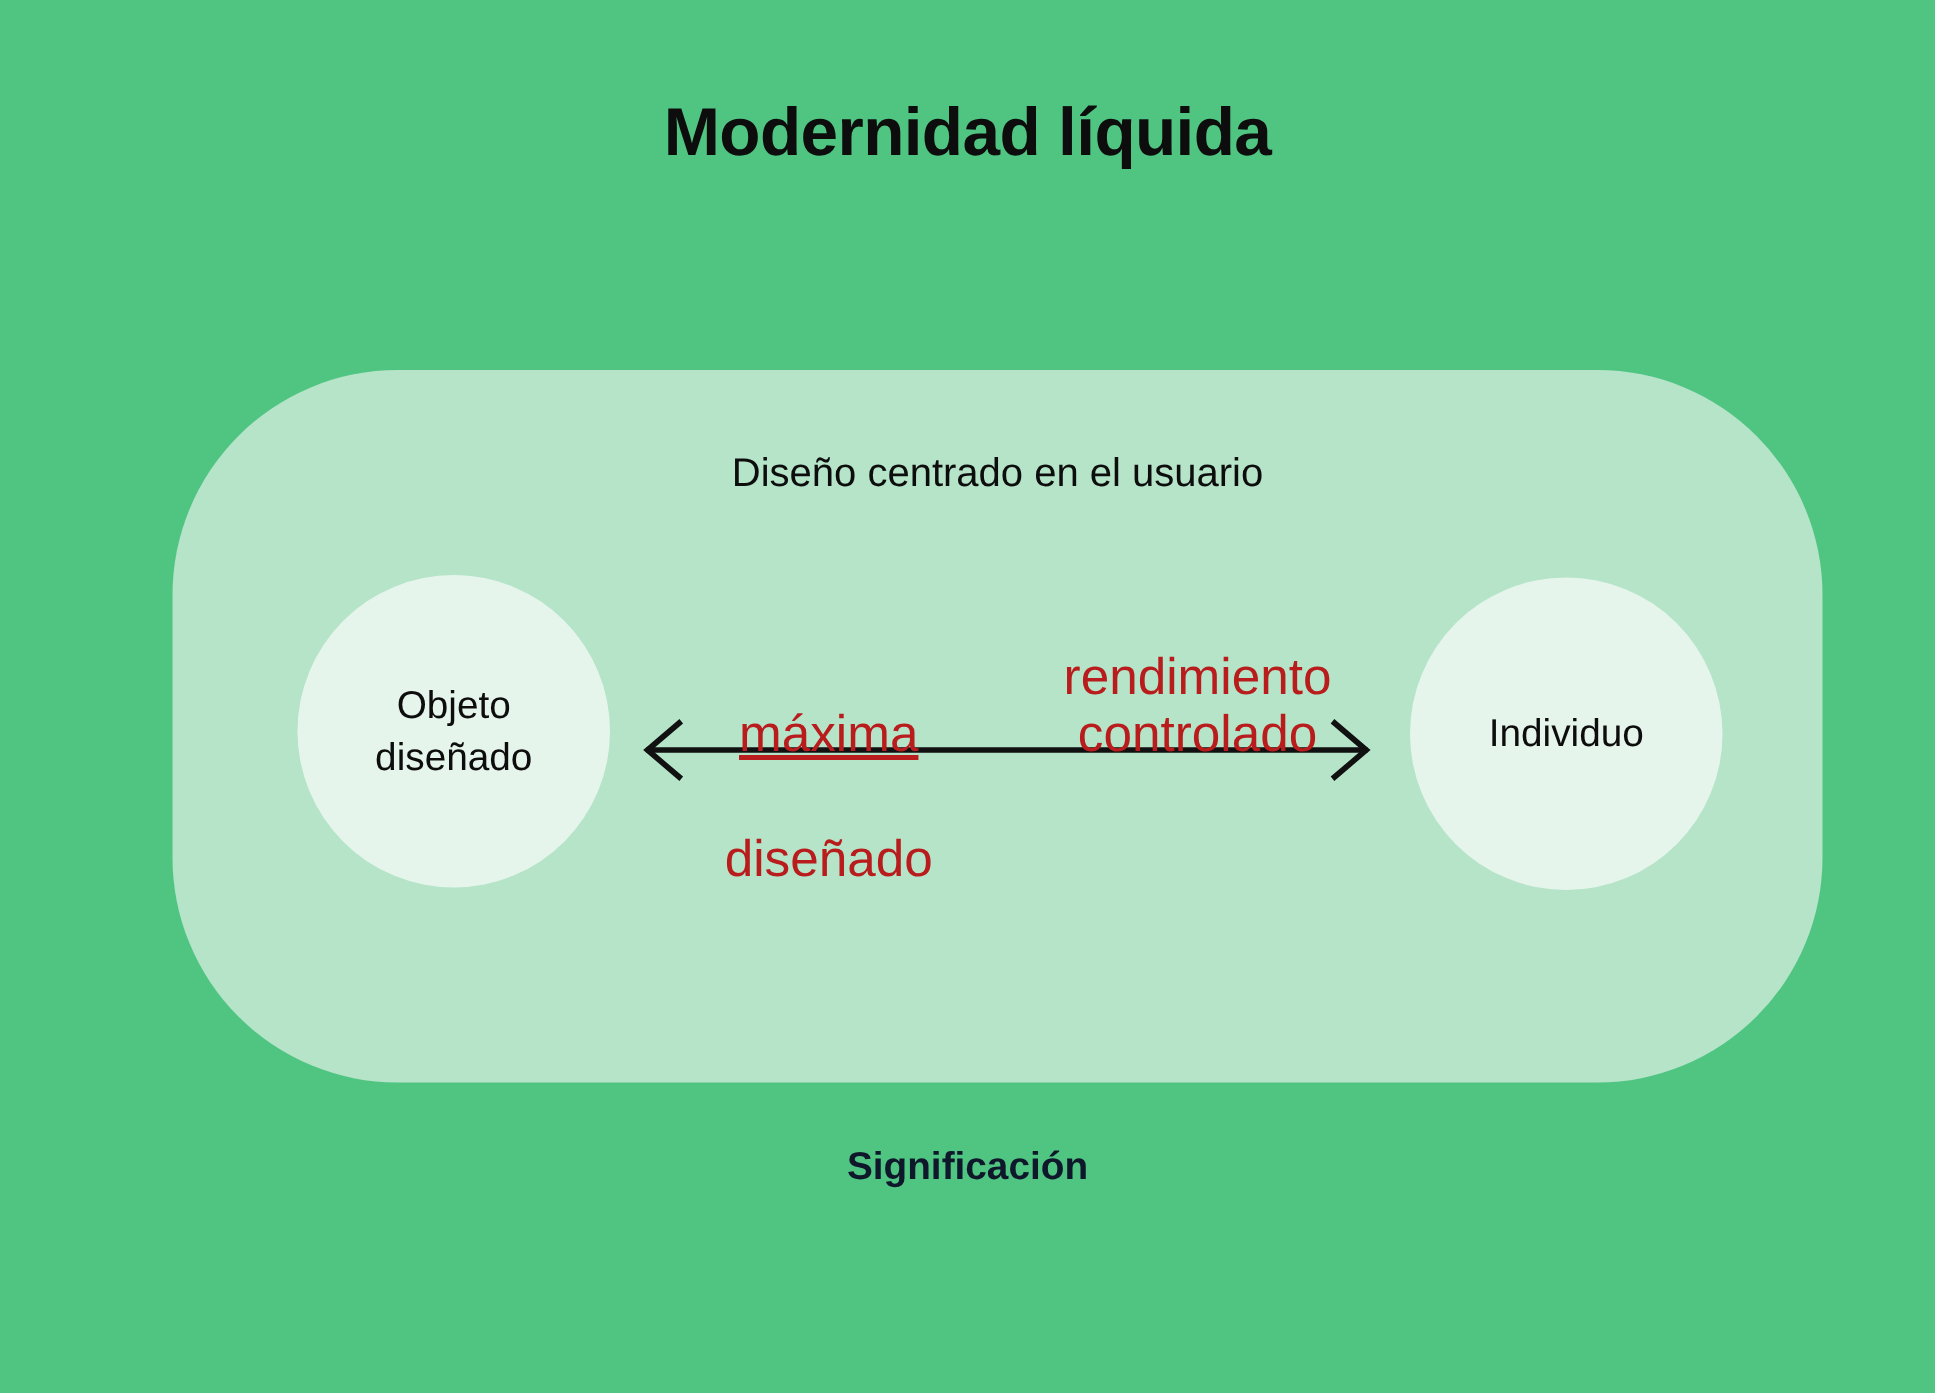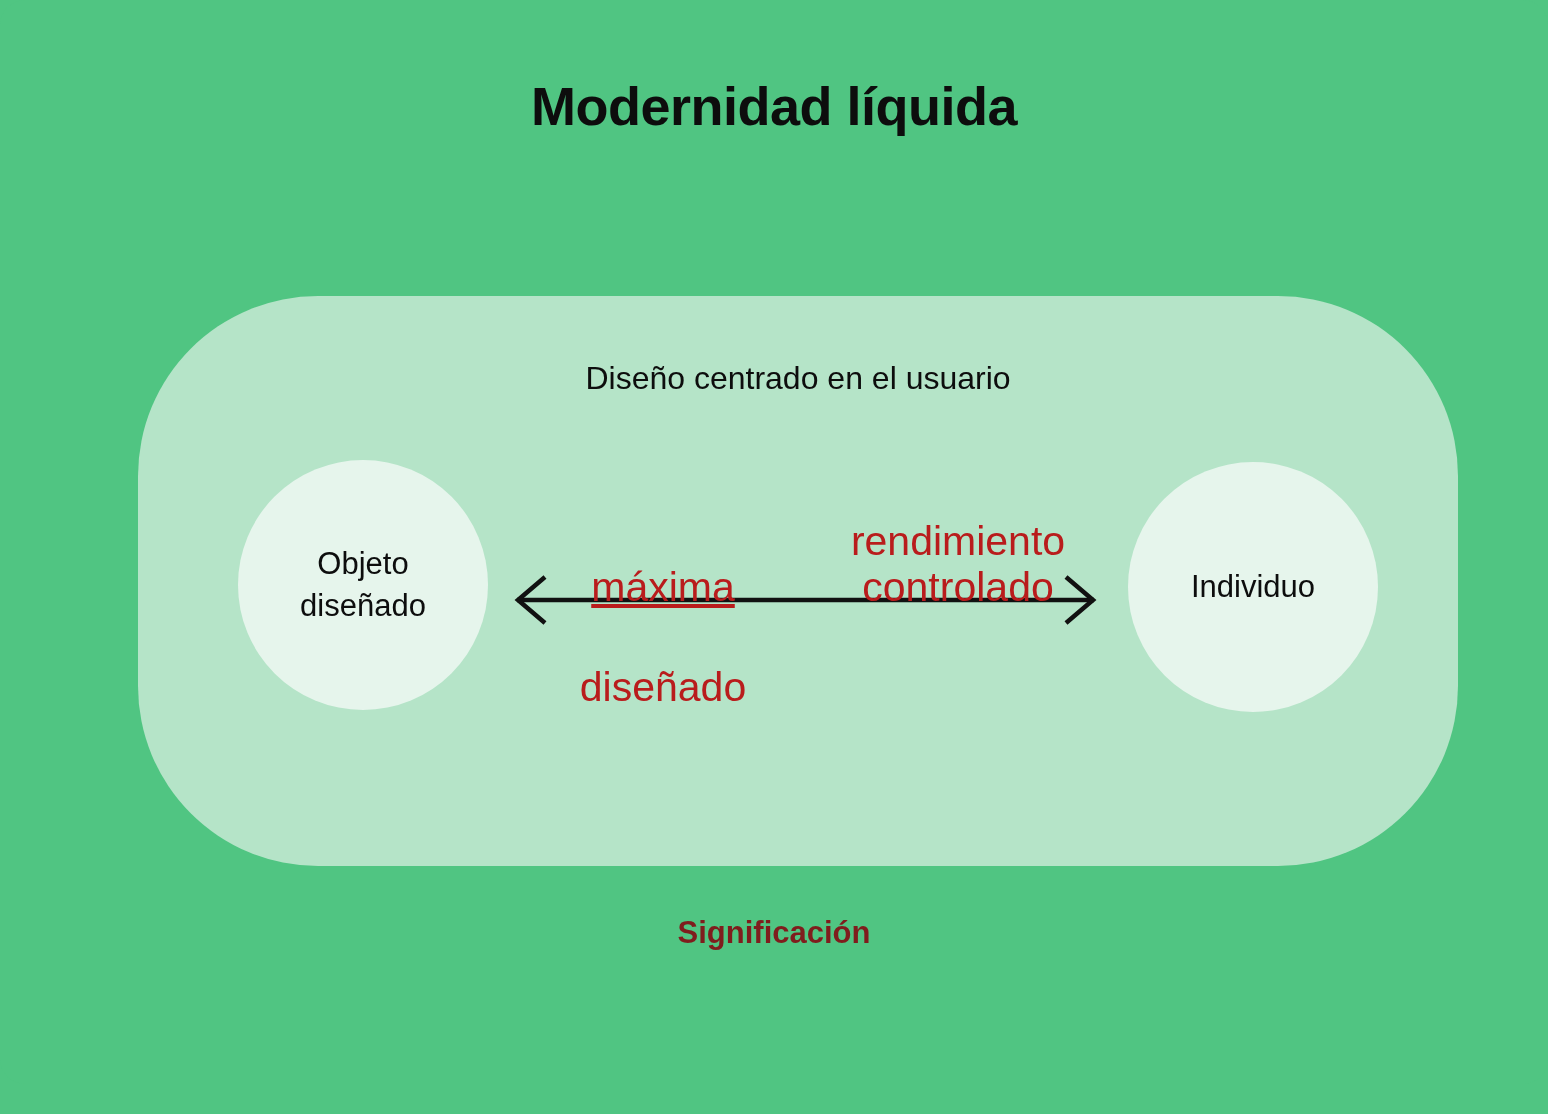--- a/index.html
+++ b/index.html
@@ -111,21 +111,21 @@
 
   
   .footer-label {
     position: absolute;
     left: 0;
     top: 913px;
     width: 1548px;
     text-align: center;
     font-size: 31px;
     font-weight: bold;
-    color: #7f1d1d;
+    color: #0f172a;
     line-height: 40px;
     white-space: nowrap;
   }
 </style>
 </head>
 <body>
 
 <div id="stage">
 
   <div class="page-title">Modernidad líquida</div>

